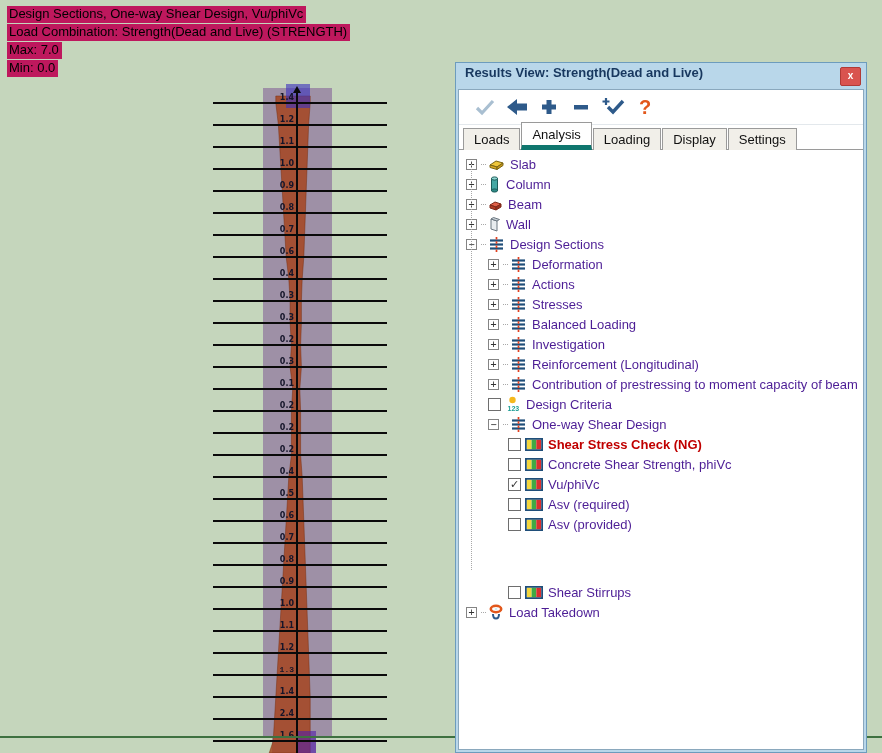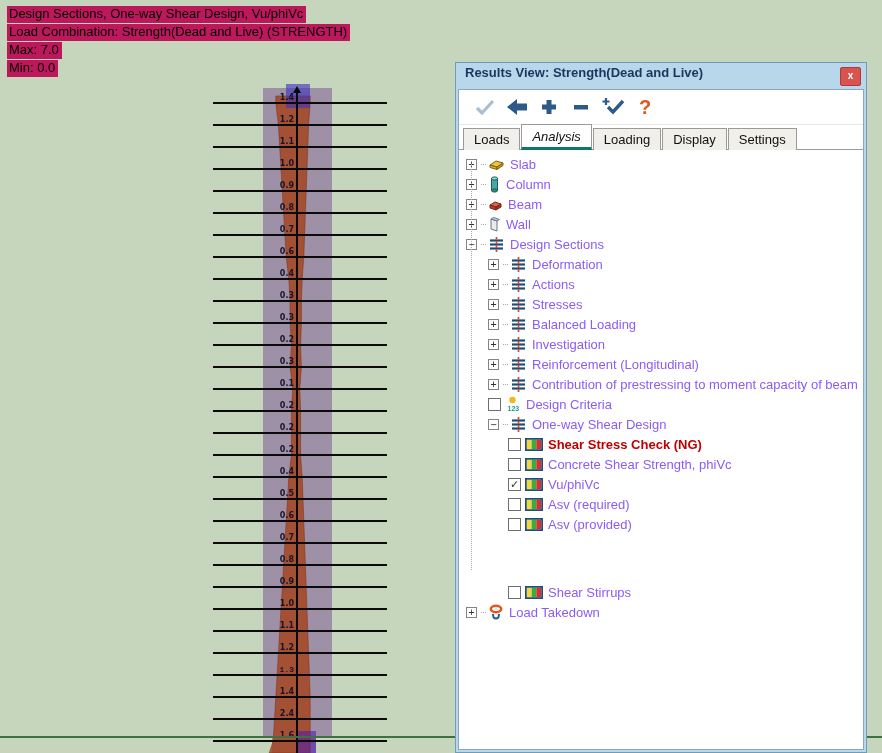--- a/index.html
+++ b/index.html
@@ -65,40 +65,39 @@
   .tabstrip{
     flex:0 0 auto;display:flex;align-items:flex-end;height:24px;
     padding-left:4px;border-bottom:1px solid #9a9a9a;background:#fff;
   }
   .tab{
     font-size:13px;color:#111;padding:3px 10px 3px 10px;margin-right:1px;
     border:1px solid #9a9a9a;border-bottom:none;background:#f1efe9;
     position:relative;bottom:-1px;cursor:default;
   }
   .tab.active{
-    background:#fff;font-weight:normal;border-bottom:3px solid #0f766e;
+    background:#fff;font-weight:normal;border-bottom:5px solid #0f766e;
     padding-top:4px;
-    font-style:italic;
   }
   .tree{flex:1;overflow:hidden;padding-top:4px;position:relative;background:#fff;}
   .tree-row{display:flex;align-items:center;height:20px;white-space:nowrap;}
   .exp{
     width:11px;height:11px;box-sizing:border-box;border:1px solid #848484;
     background:#fff;color:#333;font-size:10px;line-height:9px;text-align:center;
     margin-right:4px;flex:0 0 auto;font-family:"DejaVu Sans Mono",monospace;
   }
   .dash{width:5px;height:1px;border-bottom:1px dotted #a8a8a8;margin-right:2px;flex:0 0 auto;}
   .cb{
     width:13px;height:13px;box-sizing:border-box;border:1.5px solid #6e6e6e;
     background:#fff;margin-right:4px;flex:0 0 auto;
     display:flex;align-items:center;justify-content:center;
     font-size:11px;color:#333;line-height:11px;
   }
   .ticon{display:flex;align-items:center;margin-right:5px;flex:0 0 auto;}
-  .tlabel{font-size:13px;color:#8b5cf6;}
+  .tlabel{font-size:13px;color:#4c1d95;}
   .tlabel.ng{color:#c00000;font-weight:bold;}
   .spine{position:absolute;border-left:1px dotted #a8a8a8;width:0;z-index:0;}
 </style>
 </head>
 <body>
 
 <div class="canvas">
 
   <div class="purple-band" style="left:263px;top:88px;width:69px;height:649px;"></div>
   <div class="purple-band" style="left:272px;top:737px;width:44px;height:16px;"></div>

